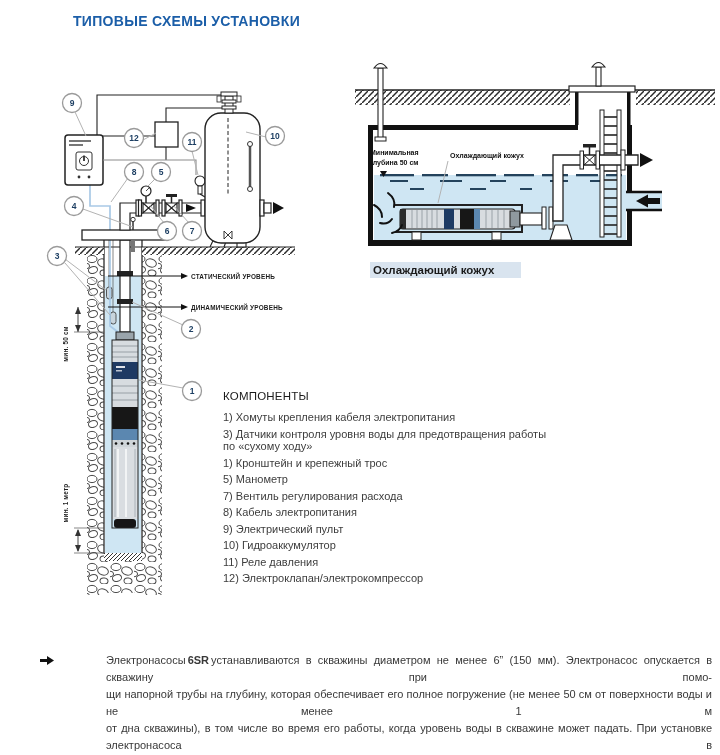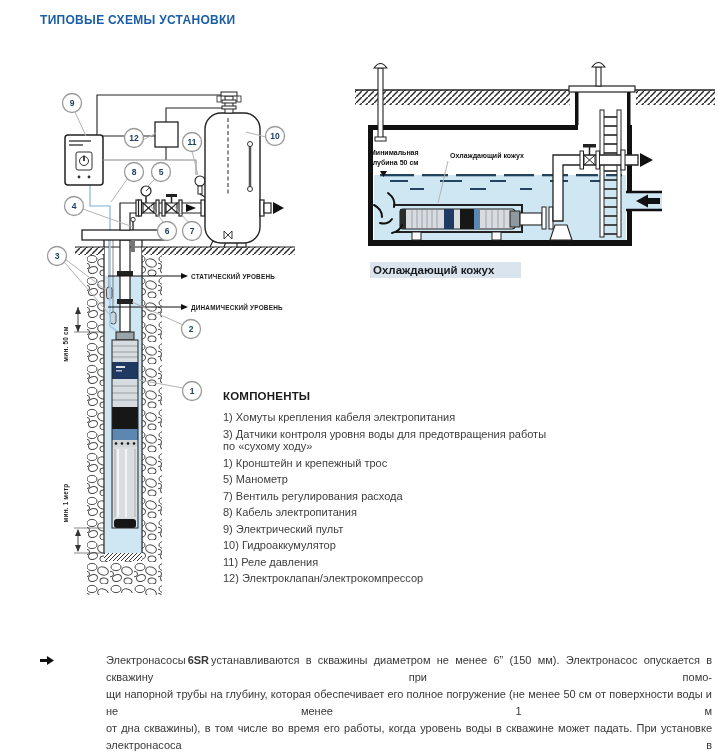--- a/index.html
+++ b/index.html
@@ -1,25 +1,25 @@
 <!DOCTYPE html>
 <html><head>
 <meta charset="utf-8">
 <style>
   html,body{margin:0;padding:0;background:#fff;}
   body{width:720px;height:755px;position:relative;font-family:"Liberation Sans",sans-serif;color:#3d3d3d;overflow:hidden;}
-  .page-title{position:absolute;left:40px;top:13px;font-size:12px;font-weight:bold;color:#1b5ea8;letter-spacing:.3px;}
+  .page-title{position:absolute;left:73px;top:13px;font-size:14px;font-weight:bold;color:#1b5ea8;letter-spacing:.3px;}
   .dia{position:absolute;}
   #dleft{left:38px;top:56px;}
   #dright{left:350px;top:55px;}
   .cool{position:absolute;left:370px;top:262px;width:342px;}
   .cool h3{margin:0;font-size:11.5px;font-weight:bold;color:#1a1a1a;background:#d9e4ef;width:148px;padding:2px 0 2px 3px;}
   .cool p{margin:6px 0 0;font-size:11px;line-height:15.2px;text-align:justify;color:#3d3d3d;}
   .components{position:absolute;left:223px;top:390px;width:332px;}
-  .components h3{margin:0 0 9px;font-size:11.5px;font-weight:bold;color:#1a1a1a;letter-spacing:.2px;}
+  .components h3{margin:0 0 9px;font-size:11.5px;font-weight:normal;color:#1a1a1a;letter-spacing:.2px;}
   .citem{font-size:11px;line-height:12.5px;margin-bottom:4px;white-space:pre-line;color:#3d3d3d;}
   .footer{position:absolute;left:40px;top:652px;width:672px;font-size:11px;line-height:17px;color:#383838;}
   .footer .ftext{margin-left:19px;}
   .fline.jl{text-align:justify;text-align-last:justify;margin-left:47px;}
   .fline .model{font-weight:bold;margin:0 2px;}
   .farrow{position:absolute;left:0;top:4px;}
   
   .co{fill:#fff;stroke:#9a9a9a;stroke-width:1.3;}
   .cot{font:bold 8.5px "Liberation Sans",sans-serif;fill:#1d3f63;text-anchor:middle;}
   .ldr{stroke:#b3b3b3;stroke-width:1;fill:none;}

